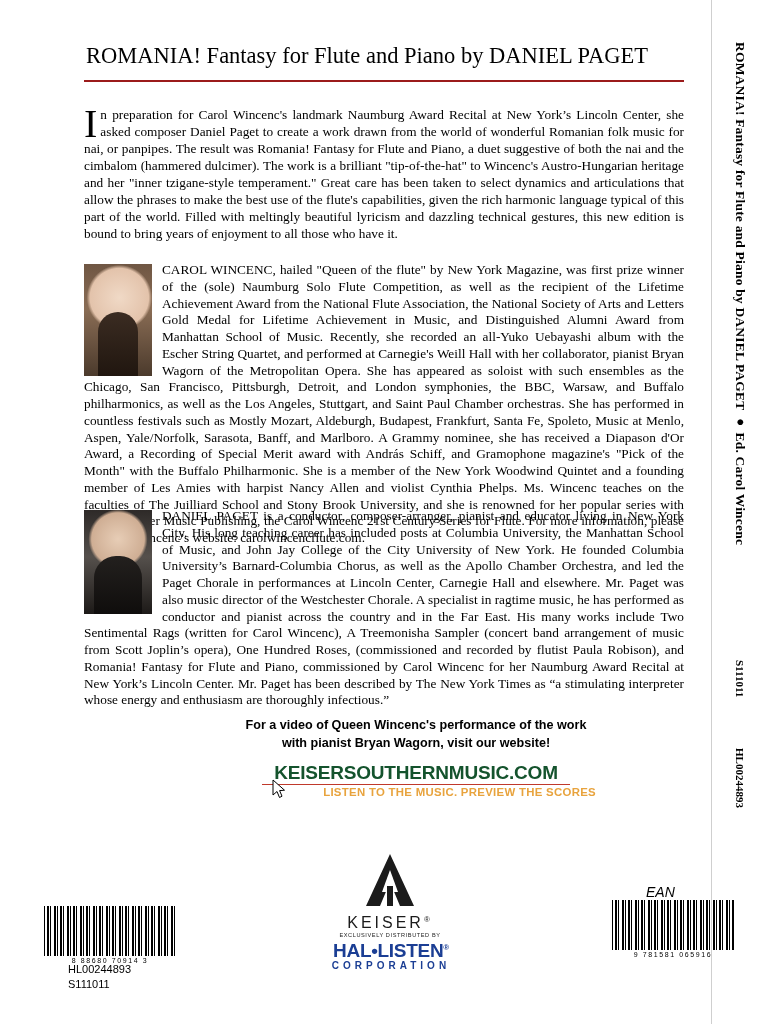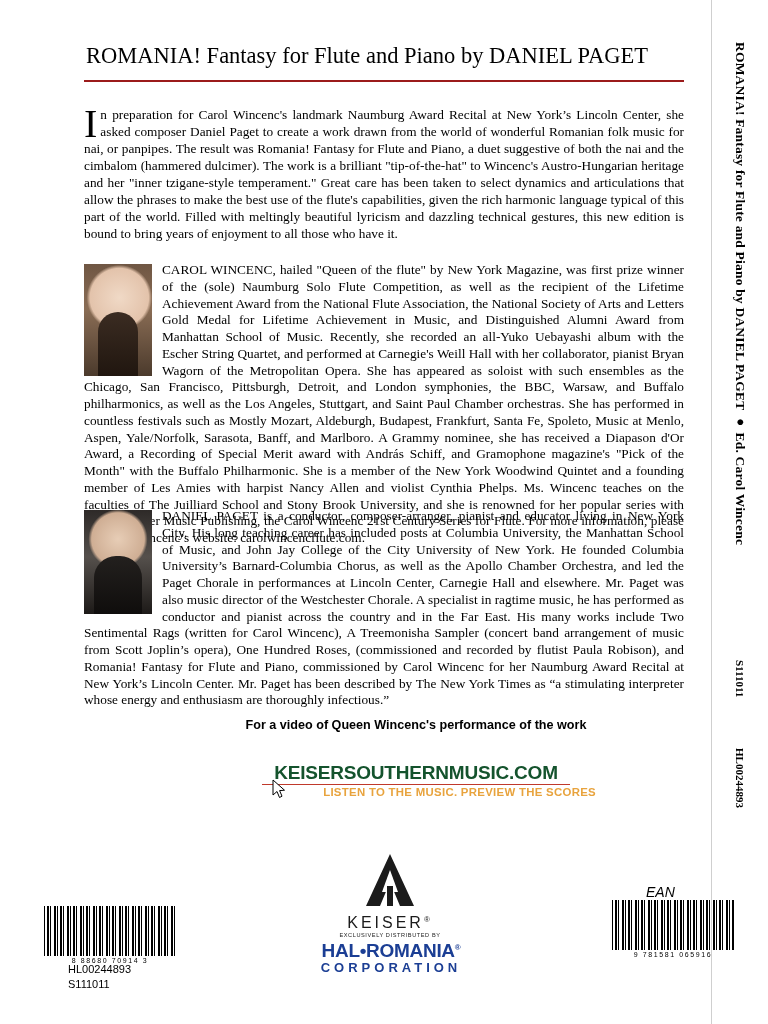--- a/index.html
+++ b/index.html
@@ -261,21 +261,21 @@
     color: #1b3e94;
     letter-spacing: -0.3px;
   }
   .hal .hl-reg {
     font-size: 8px;
     vertical-align: super;
   }
   .hal .hl-sub {
     font-family: "Liberation Sans", sans-serif;
     font-weight: bold;
-    font-size: 13px;
+    font-size: 10px;
     letter-spacing: 4px;
     color: #1b3e94;
     margin-top: -2px;
   }
 
   
   .barcode-box {
     position: absolute;
     background: #ffffff;
   }
@@ -339,20 +339,21 @@
     <p><span>CAROL WINCENC, hailed "Queen of the flute" by New York Magazine, was first prize winner of the (sole) Naumburg Solo Flute Competition, as well as the recipient of the Lifetime Achievement Award from the National Flute Association, the National Society of Arts and Letters Gold Medal for Lifetime Achievement in Music, and Distinguished Alumni Award from Manhattan School of Music. Recently, she recorded an all-Yuko Uebayashi album with the Escher String Quartet, and performed at Carnegie's Weill Hall with her collaborator, pianist Bryan Wagorn of the Metropolitan Opera. She has appeared as soloist with such ensembles as the Chicago, San Francisco, Pittsburgh, Detroit, and London symphonies, the BBC, Warsaw, and Buffalo philharmonics, as well as the Los Angeles, Stuttgart, and Saint Paul Chamber orchestras. She has performed in countless festivals such as Mostly Mozart, Aldeburgh, Budapest, Frankfurt, Santa Fe, Spoleto, Music at Menlo, Aspen, Yale/Norfolk, Sarasota, Banff, and Marlboro. A Grammy nominee, she has received a Diapason d'Or Award, a Recording of Special Merit award with András Schiff, and Gramophone magazine's "Pick of the Month" with the Buffalo Philharmonic. She is a member of the New York Woodwind Quintet and a founding member of Les Amies with harpist Nancy Allen and violist Cynthia Phelps. Ms. Wincenc teaches on the faculties of The Juilliard School and Stony Brook University, and she is renowned for her popular series with Lauren Keiser Music Publishing, the Carol Wincenc 21st Century Series for Flute. For more information, please visit Ms. Wincenc’s website: </span><span class="link">carolwincencflute.com</span><span>.</span></p>
   </div>
 
   <div class="bio bio-2">
     <div class="photo p2"></div>
     <p>DANIEL PAGET is a conductor, composer-arranger, pianist and educator living in New York City. His long teaching career has included posts at Columbia University, the Manhattan School of Music, and John Jay College of the City University of New York. He founded Columbia University’s Barnard-Columbia Chorus, as well as the Apollo Chamber Orchestra, and led the Paget Chorale in performances at Lincoln Center, Carnegie Hall and elsewhere. Mr. Paget was also music director of the Westchester Chorale. A specialist in ragtime music, he has performed as conductor and pianist across the country and in the Far East. His many works include Two Sentimental Rags (written for Carol Wincenc), A Treemonisha Sampler (concert band arrangement of music from Scott Joplin’s opera), One Hundred Roses, (commissioned and recorded by flutist Paula Robison), and Romania! Fantasy for Flute and Piano, commissioned by Carol Wincenc for her Naumburg Award Recital at New York’s Lincoln Center. Mr. Paget has been described by The New York Times as “a stimulating interpreter whose energy and enthusiasm are thoroughly infectious.”</p>
   </div>
 
   <div class="video-note">
     <div>For a video of Queen Wincenc's performance of the work</div>
+    <div>with pianist Bryan Wagorn, visit our website!</div>
   </div>
 
   <div class="web-url">KEISERSOUTHERNMUSIC.COM</div>
   <div class="web-url-rule"></div>
   <div class="web-sub">LISTEN TO THE MUSIC. PREVIEW THE SCORES</div>
 
   <svg class="cursor" viewBox="0 0 14 20">
     <path d="M1 1 L1 16 L5 12.5 L7.5 18.5 L10 17.2 L7.6 11.6 L12.5 11.2 Z" fill="#ffffff" stroke="#000000" stroke-width="1"></path>
   </svg>
 
@@ -360,21 +361,21 @@
     <svg class="mark" viewBox="0 0 68 58">
       <path d="M34 2 L58 54 L44 54 L34 30 L24 54 L10 54 Z" fill="#1b1b1b"></path>
       <path d="M34 18 L42 40 L26 40 Z" fill="#ffffff"></path>
       <rect x="31" y="34" width="6" height="20" fill="#1b1b1b"></rect>
     </svg>
     <div class="name"><span>KEISER</span><span class="reg">®</span></div>
   </div>
 
   <div class="exclusive">EXCLUSIVELY DISTRIBUTED BY</div>
   <div class="hal">
-    <div class="hl-main"><span>HAL•ROMANIA</span><span class="hl-reg">®</span></div>
+    <div class="hl-main"><span>HAL•LISTEN</span><span class="hl-reg">®</span></div>
     <div class="hl-sub">CORPORATION</div>
   </div>
 
   <div class="barcode-box bc-left">
     <div class="bars"></div>
     <div class="bc-digits">8  88680  70914    3</div>
   </div>
 
   <div class="ean-label">EAN 13</div>
   <div class="barcode-box bc-right">

